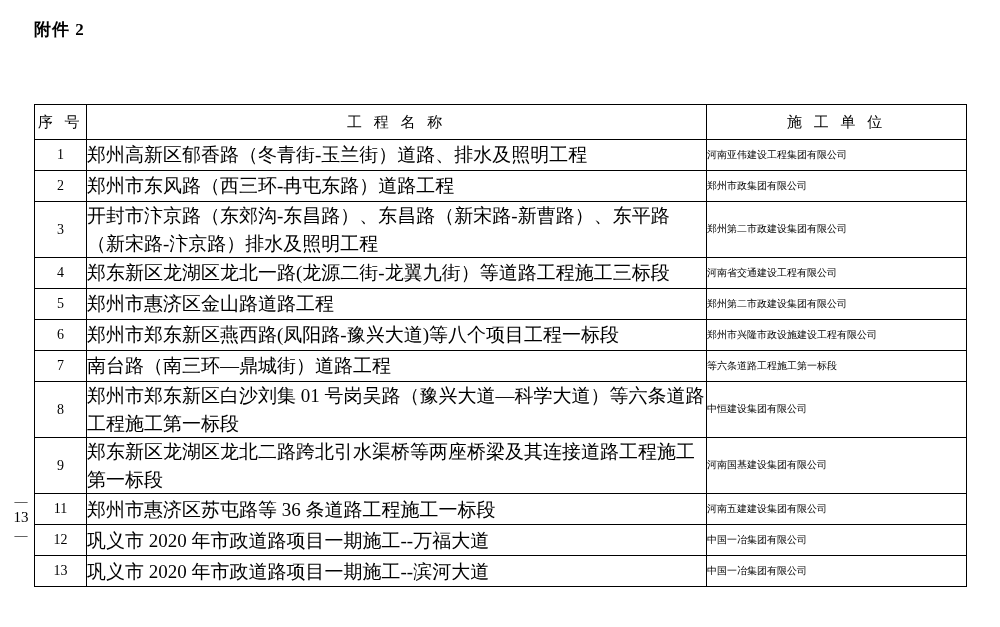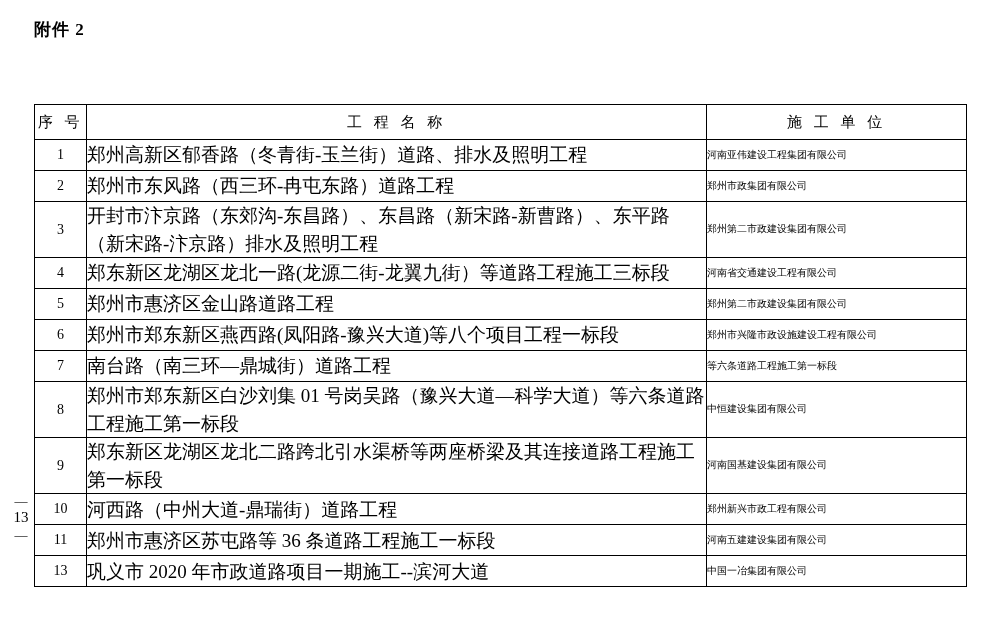--- a/index.html
+++ b/index.html
@@ -170,28 +170,28 @@
         <td class="c-no">8</td>
         <td class="c-name">郑州市郑东新区白沙刘集 01 号岗吴路（豫兴大道—科学大道）等六条道路工程施工第一标段</td>
         <td class="c-unit">中恒建设集团有限公司</td>
       </tr>
       <tr>
         <td class="c-no">9</td>
         <td class="c-name">郑东新区龙湖区龙北二路跨北引水渠桥等两座桥梁及其连接道路工程施工第一标段</td>
         <td class="c-unit">河南国基建设集团有限公司</td>
       </tr>
       <tr>
-        <td class="c-no">10</td>
-        <td class="c-name">河西路（中州大道-鼎瑞街）道路工程</td>
-        <td class="c-unit">郑州新兴市政工程有限公司</td>
-      </tr>
-      <tr>
         <td class="c-no">11</td>
         <td class="c-name">郑州市惠济区苏屯路等 36 条道路工程施工一标段</td>
         <td class="c-unit">河南五建建设集团有限公司</td>
+      </tr>
+      <tr>
+        <td class="c-no">12</td>
+        <td class="c-name">巩义市 2020 年市政道路项目一期施工--万福大道</td>
+        <td class="c-unit">中国一冶集团有限公司</td>
       </tr>
       <tr>
         <td class="c-no">13</td>
         <td class="c-name">巩义市 2020 年市政道路项目一期施工--滨河大道</td>
         <td class="c-unit">中国一冶集团有限公司</td>
       </tr>
     </tbody>
   </table>
 
 </div>

